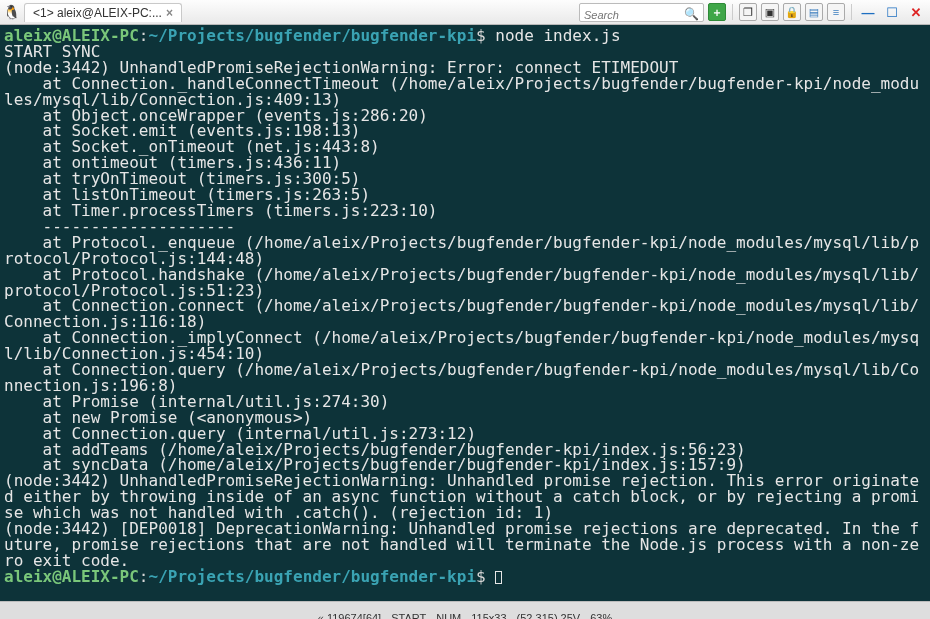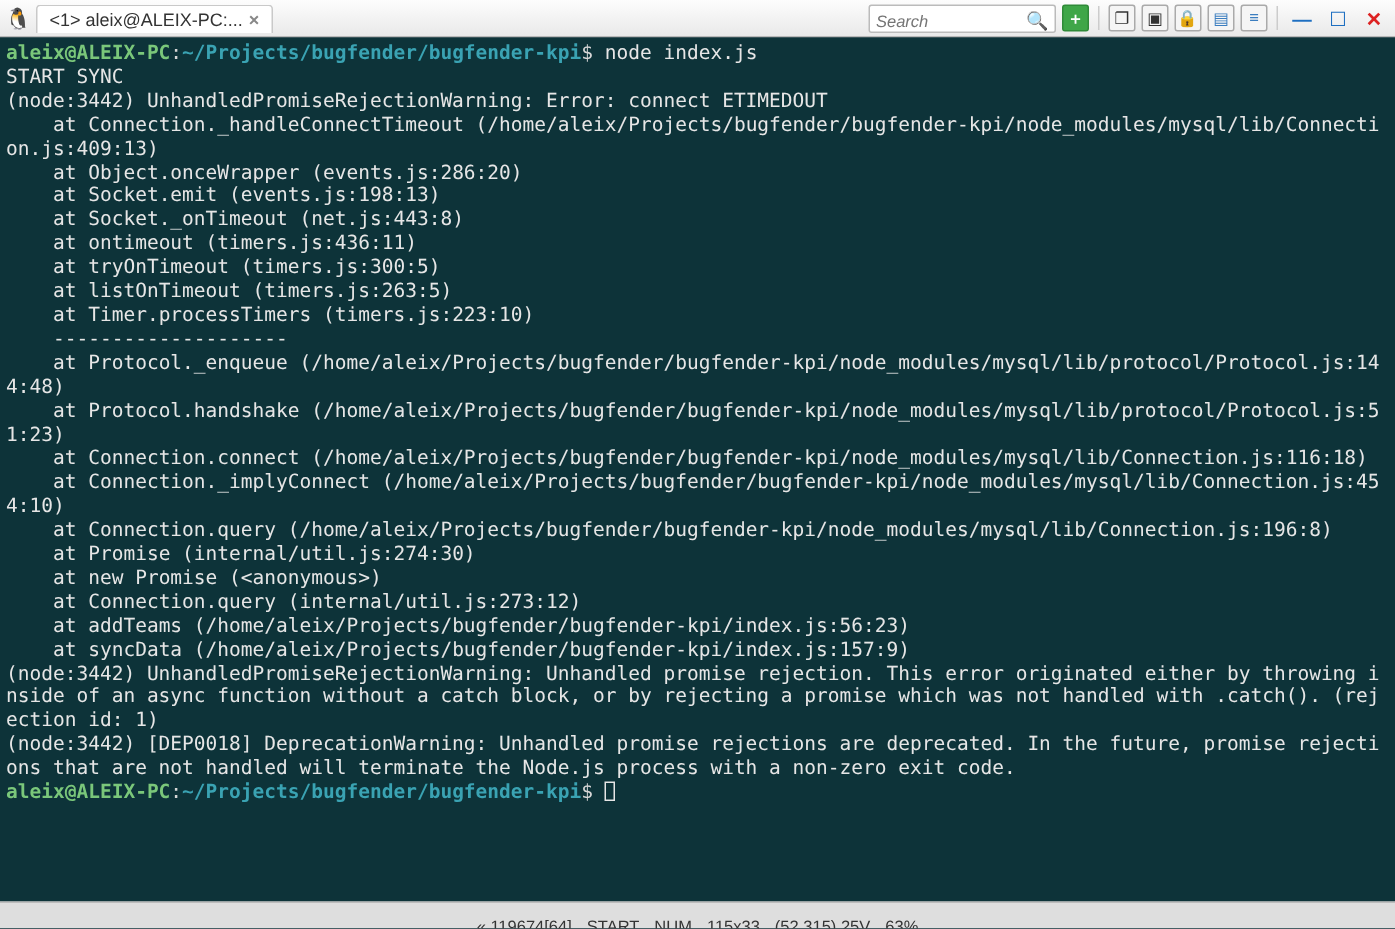--- a/index.html
+++ b/index.html
@@ -49,21 +49,21 @@
   .win-btn { width:20px; height:16px; display:flex; align-items:center; justify-content:center; font-size:13px; }
   .win-btn.min { color:#1e6fc1; font-weight:bold; }
   .win-btn.max { color:#1e6fc1; }
   .win-btn.close { color:#d22; font-weight:bold; }
 
   
   .terminal {
     flex:1;
     background:#0d3339;
     color:#e6e6e6;
-    font-size:13px;
+    font-size:16px;
     line-height:15.9px;
     padding:3px 4px 2px 4px;
     white-space:pre-wrap;
     word-break:break-all;
     overflow:hidden;
   }
   .terminal .user { color:#7ac77a; font-weight:bold; }
   .terminal .path { color:#3aa3b3; font-weight:bold; }
   .terminal .dollar { color:#d6d6d6; }
   .terminal .cmd { color:#e6e6e6; }

